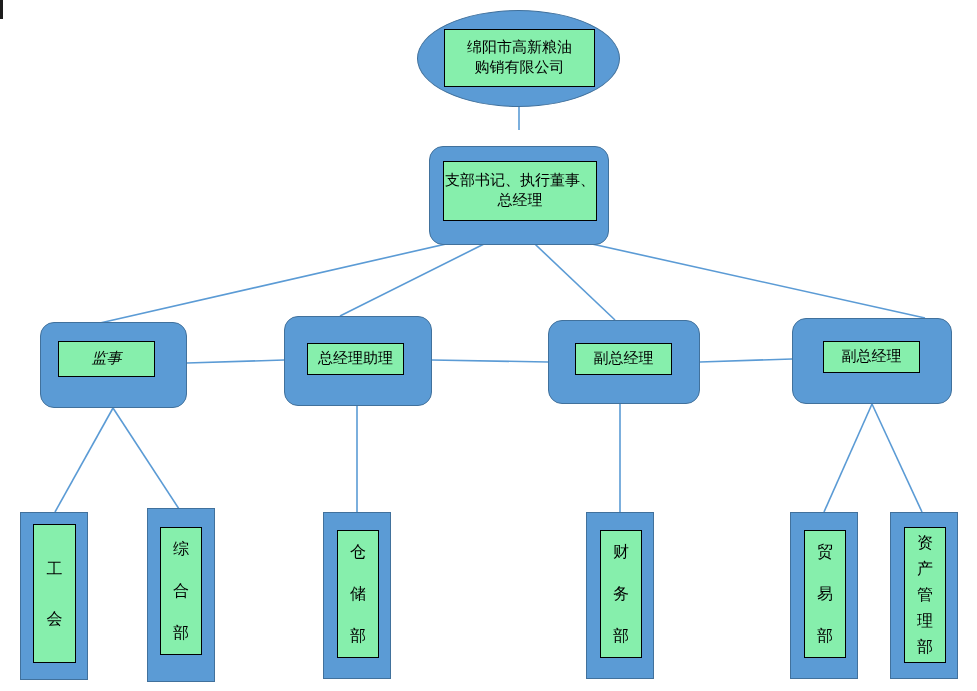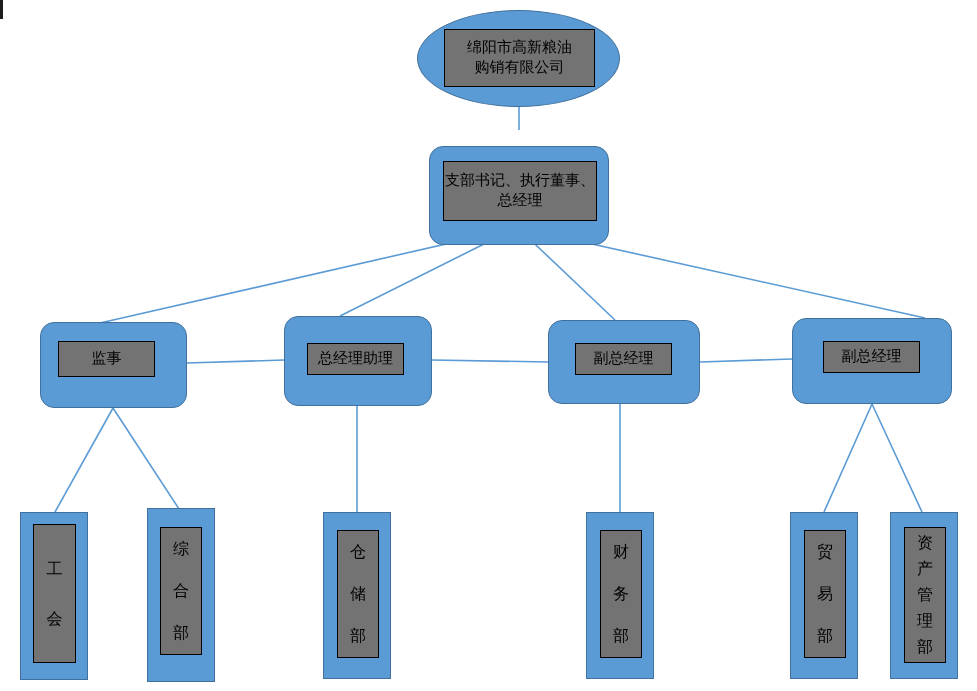--- a/index.html
+++ b/index.html
@@ -48,21 +48,21 @@
   .node.ellipse {
     border-radius: 50%;
   }
   .node.square {
     border-radius: 0;
   }
   
   .inner {
     position: absolute;
     box-sizing: border-box;
-    background: #737373;
+    background: #86efac;
     border: 1px solid #000000;
     display: flex;
     align-items: center;
     justify-content: center;
     color: #000000;
     line-height: 1.32;
     text-align: center;
     white-space: pre-line;
   }
   .inner.horiz {
@@ -119,21 +119,21 @@
     <div class="inner horiz" style="left:26px; top:18px; width:151px; height:58px;">绵阳市高新粮油
 购销有限公司</div>
   </div>
 
   <div class="node rounded" style="left:429px; top:130px; width:180px; height:99px;margin-top:16px;">
     <div class="inner horiz" style="left:13px; top:14px; width:154px; height:60px;">支部书记、执行董事、
 总经理</div>
   </div>
 
   <div class="node rounded" style="left:40px; top:322px; width:147px; height:86px;">
-    <div class="inner horiz" style="left:17px; top:18px; width:97px; height:36px;">监事</div>
+    <div class="inner horiz" style="left:17px; top:18px; width:97px; height:36px;font-style:italic;">监事</div>
   </div>
 
   <div class="node rounded" style="left:284px; top:316px; width:148px; height:90px;">
     <div class="inner horiz" style="left:22px; top:26px; width:97px; height:32px;">总经理助理</div>
   </div>
 
   <div class="node rounded" style="left:548px; top:320px; width:152px; height:84px;">
     <div class="inner horiz" style="left:26px; top:22px; width:97px; height:32px;">副总经理</div>
   </div>
 

